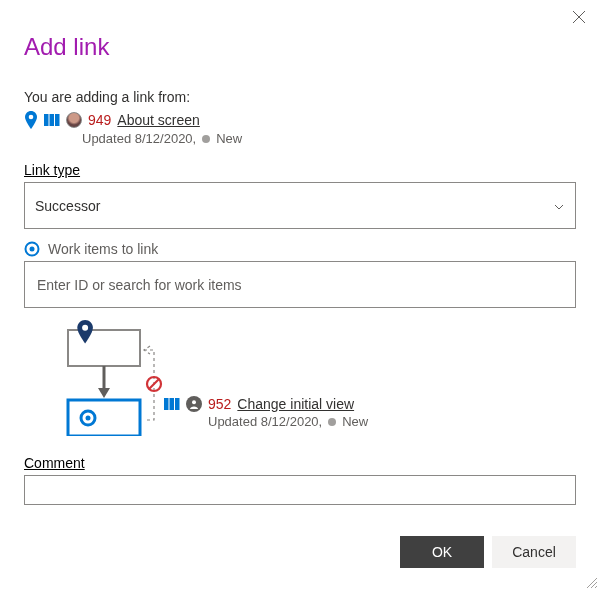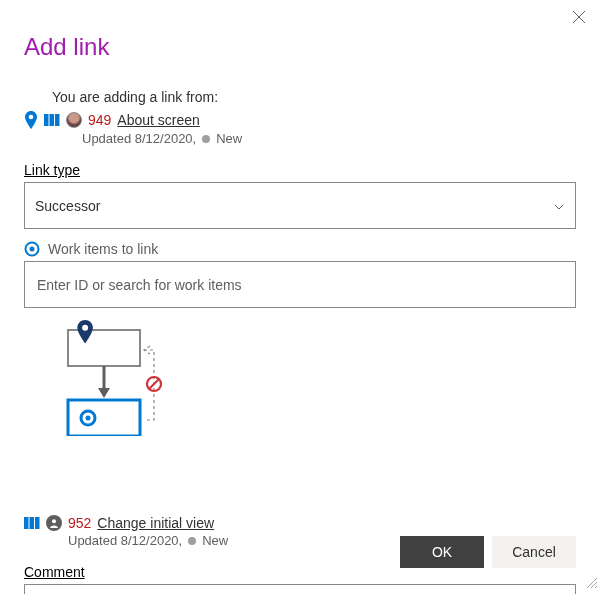--- a/index.html
+++ b/index.html
@@ -21,21 +21,21 @@
     cursor: pointer;
     font-size: 16px;
     color: #605e5c;
   }
   h1 {
     font-weight: 300;
     font-size: 24px;
     margin: 13px 0 28px 0;
     color: #a21caf;
   }
-  .sub { margin-bottom: 6px; margin-left: 28px; }
+  .sub { margin-bottom: 6px; }
   .item-row {
     display: flex;
     align-items: center;
     gap: 6px;
     margin-top: 6px;
     margin-left: 0;
   }
   .item-meta {
     margin-left: 58px;
     font-size: 13px;
@@ -101,21 +101,20 @@
     margin-top: 12px; margin-bottom: 4px;
   }
   .target {
     width: 16px; height: 16px;
   }
   .wi-label { color: #605e5c; }
   .diagram-area {
     display: flex;
     align-items: flex-start;
     margin-top: 12px;
-    flex-direction: column;
   }
   .diagram {
     width: 140px;
     flex-shrink: 0;
   }
   .linked-item {
     flex: 1;
     padding-top: 76px;
   }
   .linked-row {

